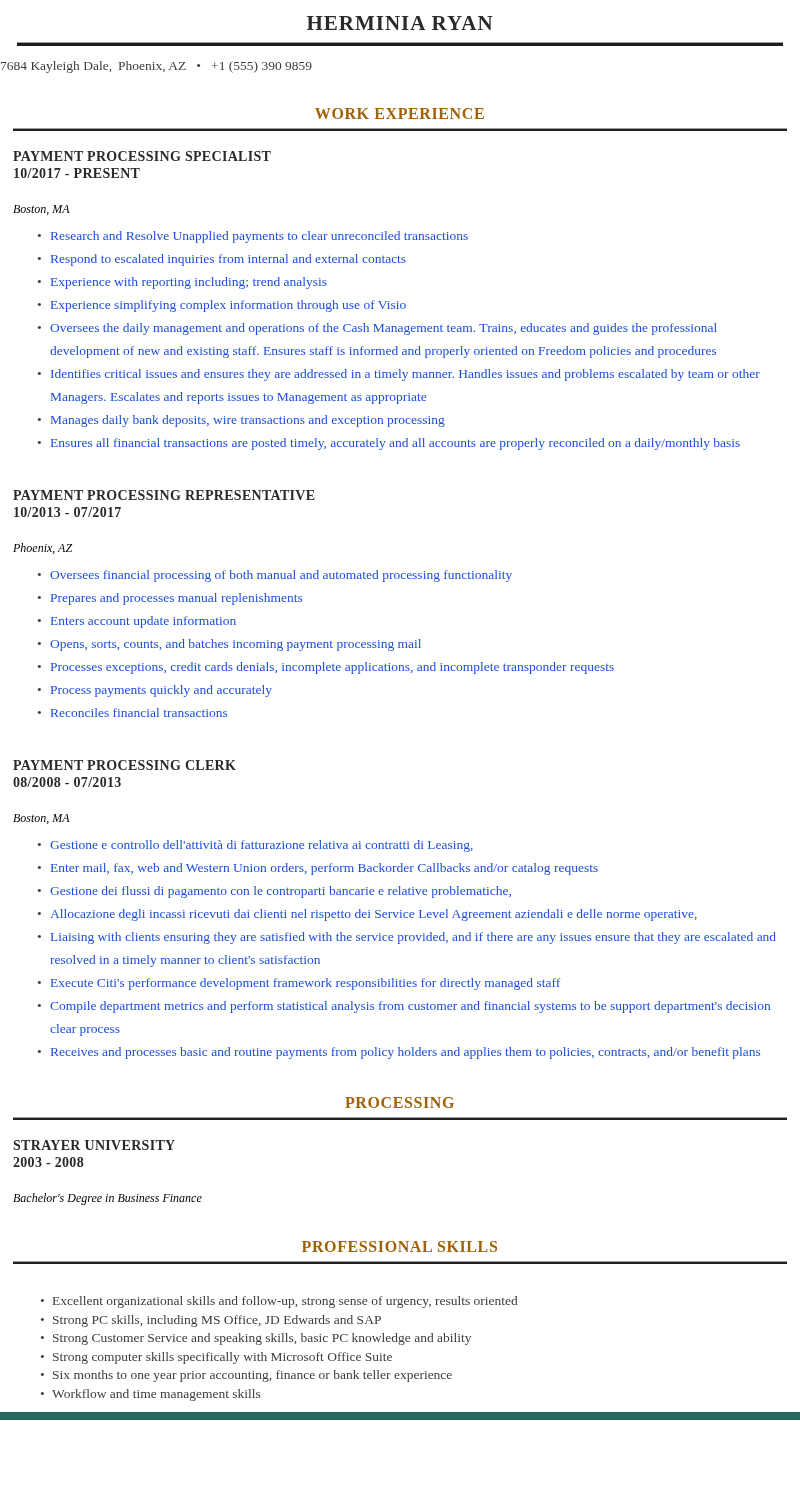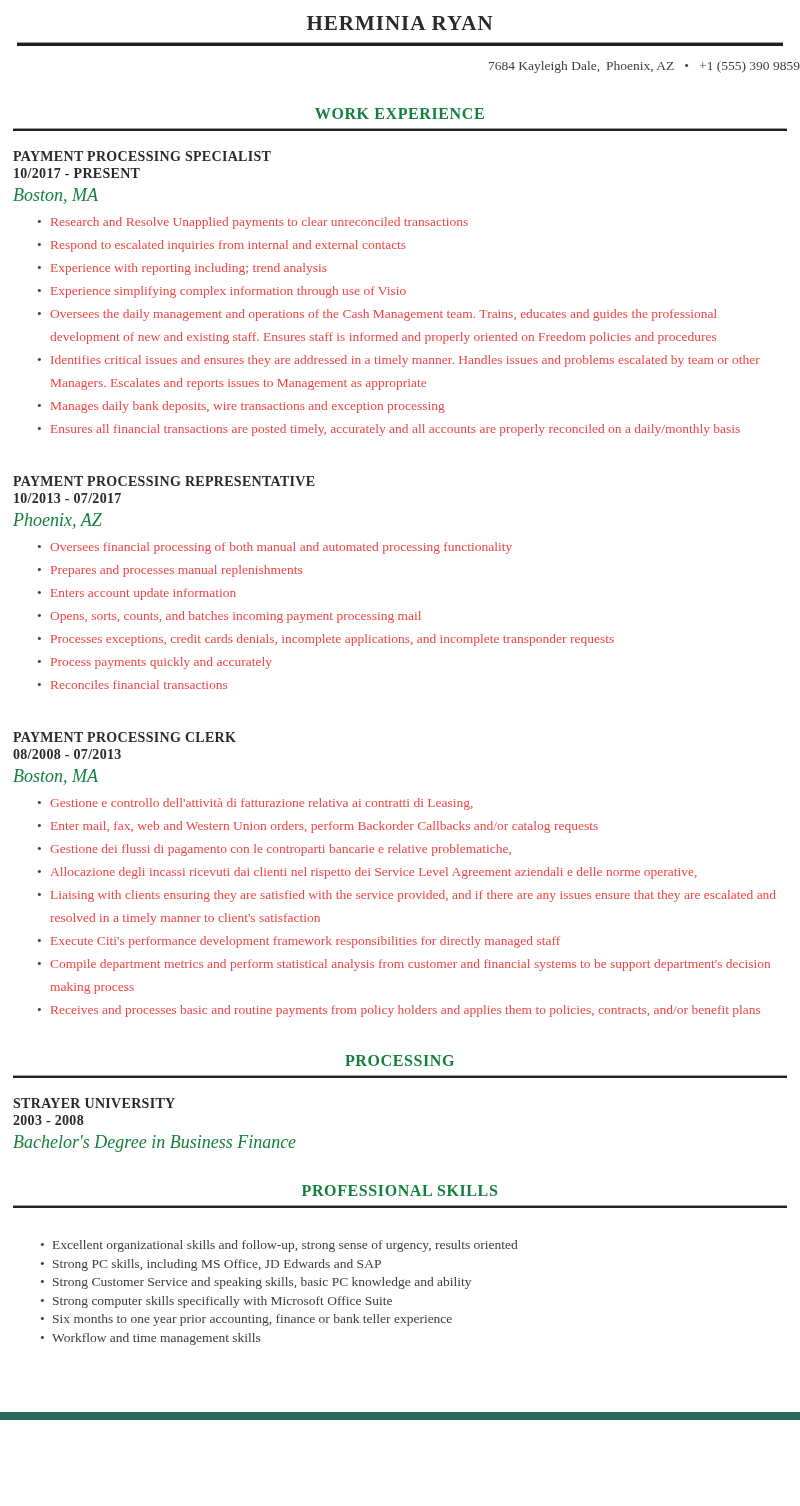--- a/index.html
+++ b/index.html
@@ -27,36 +27,36 @@
     color: #2a2a2a;
   }
   .name-rule {
     margin: 7px 17px 0 17px;
     height: 2px;
     border-top: 1px solid #9c9c9c;
     border-bottom: 3px solid #1e1e1e;
   }
   .contact {
     margin-top: 12px;
-    text-align: right;
+    text-align: left;
     font-size: 13.5px;
     line-height: 16px;
     color: #3c3c3c;
   }
   .contact .sep { margin: 0 10px; }
   .contact .gap { display: inline-block; width: 6px; }
   
   .section-title {
     margin-top: 30px;
     text-align: center;
     font-size: 16px;
     line-height: 19px;
     font-weight: bold;
     letter-spacing: 0.6px;
-    color: #15803d;
+    color: #a16207;
   }
   .section-rule {
     margin: 5px 13px 0 13px;
     height: 1px;
     border-top: 1px solid #9c9c9c;
     border-bottom: 2px solid #222222;
   }
   
   .content { margin: 0 13px; }
   .job { margin-top: 17px; }
@@ -68,36 +68,36 @@
     flex-direction: column;
   }
   .job-title, .job-dates, .school-name, .edu-dates {
     font-size: 14px;
     line-height: 17px;
     font-weight: bold;
     letter-spacing: 0.3px;
     color: #2a2a2a;
   }
   .job-loc, .degree {
-    margin-top: 5px;
-    font-size: 18px;
+    margin-top: 19px;
+    font-size: 12px;
     line-height: 17px;
     font-style: italic;
-    color: #15803d;
+    color: #000000;
   }
   ul.bullets {
     list-style: none;
     margin-top: 6px;
   }
   ul.bullets li {
     position: relative;
     padding-left: 37px;
     font-size: 13.5px;
     line-height: 23px;
-    color: #ef4444;
+    color: #1d4ed8;
   }
   ul.bullets li::before {
     content: "\2022";
     position: absolute;
     left: 24px;
     color: #3c3c3c;
   }
   
   .edu-entry { margin-top: 17px; }
   
@@ -180,21 +180,21 @@
         <span class="job-dates">08/2008 - 07/2013</span>
       </div>
       <div class="job-loc">Boston, MA</div>
       <ul class="bullets">
         <li>Gestione e controllo dell'attività di fatturazione relativa ai contratti di Leasing,</li>
         <li>Enter mail, fax, web and Western Union orders, perform Backorder Callbacks and/or catalog requests</li>
         <li>Gestione dei flussi di pagamento con le controparti bancarie e relative problematiche,</li>
         <li>Allocazione degli incassi ricevuti dai clienti nel rispetto dei Service Level Agreement aziendali e delle norme operative,</li>
         <li>Liaising with clients ensuring they are satisfied with the service provided, and if there are any issues ensure that they are escalated and resolved in a timely manner to client's satisfaction</li>
         <li>Execute Citi's performance development framework responsibilities for directly managed staff</li>
-        <li>Compile department metrics and perform statistical analysis from customer and financial systems to be support department's decision making process</li>
+        <li>Compile department metrics and perform statistical analysis from customer and financial systems to be support department's decision clear process</li>
         <li>Receives and processes basic and routine payments from policy holders and applies them to policies, contracts, and/or benefit plans</li>
       </ul>
     </section>
 
   </div>
 
   <div class="section-title">PROCESSING</div>
   <div class="section-rule"></div>
 
   <div class="content edu-entry">

